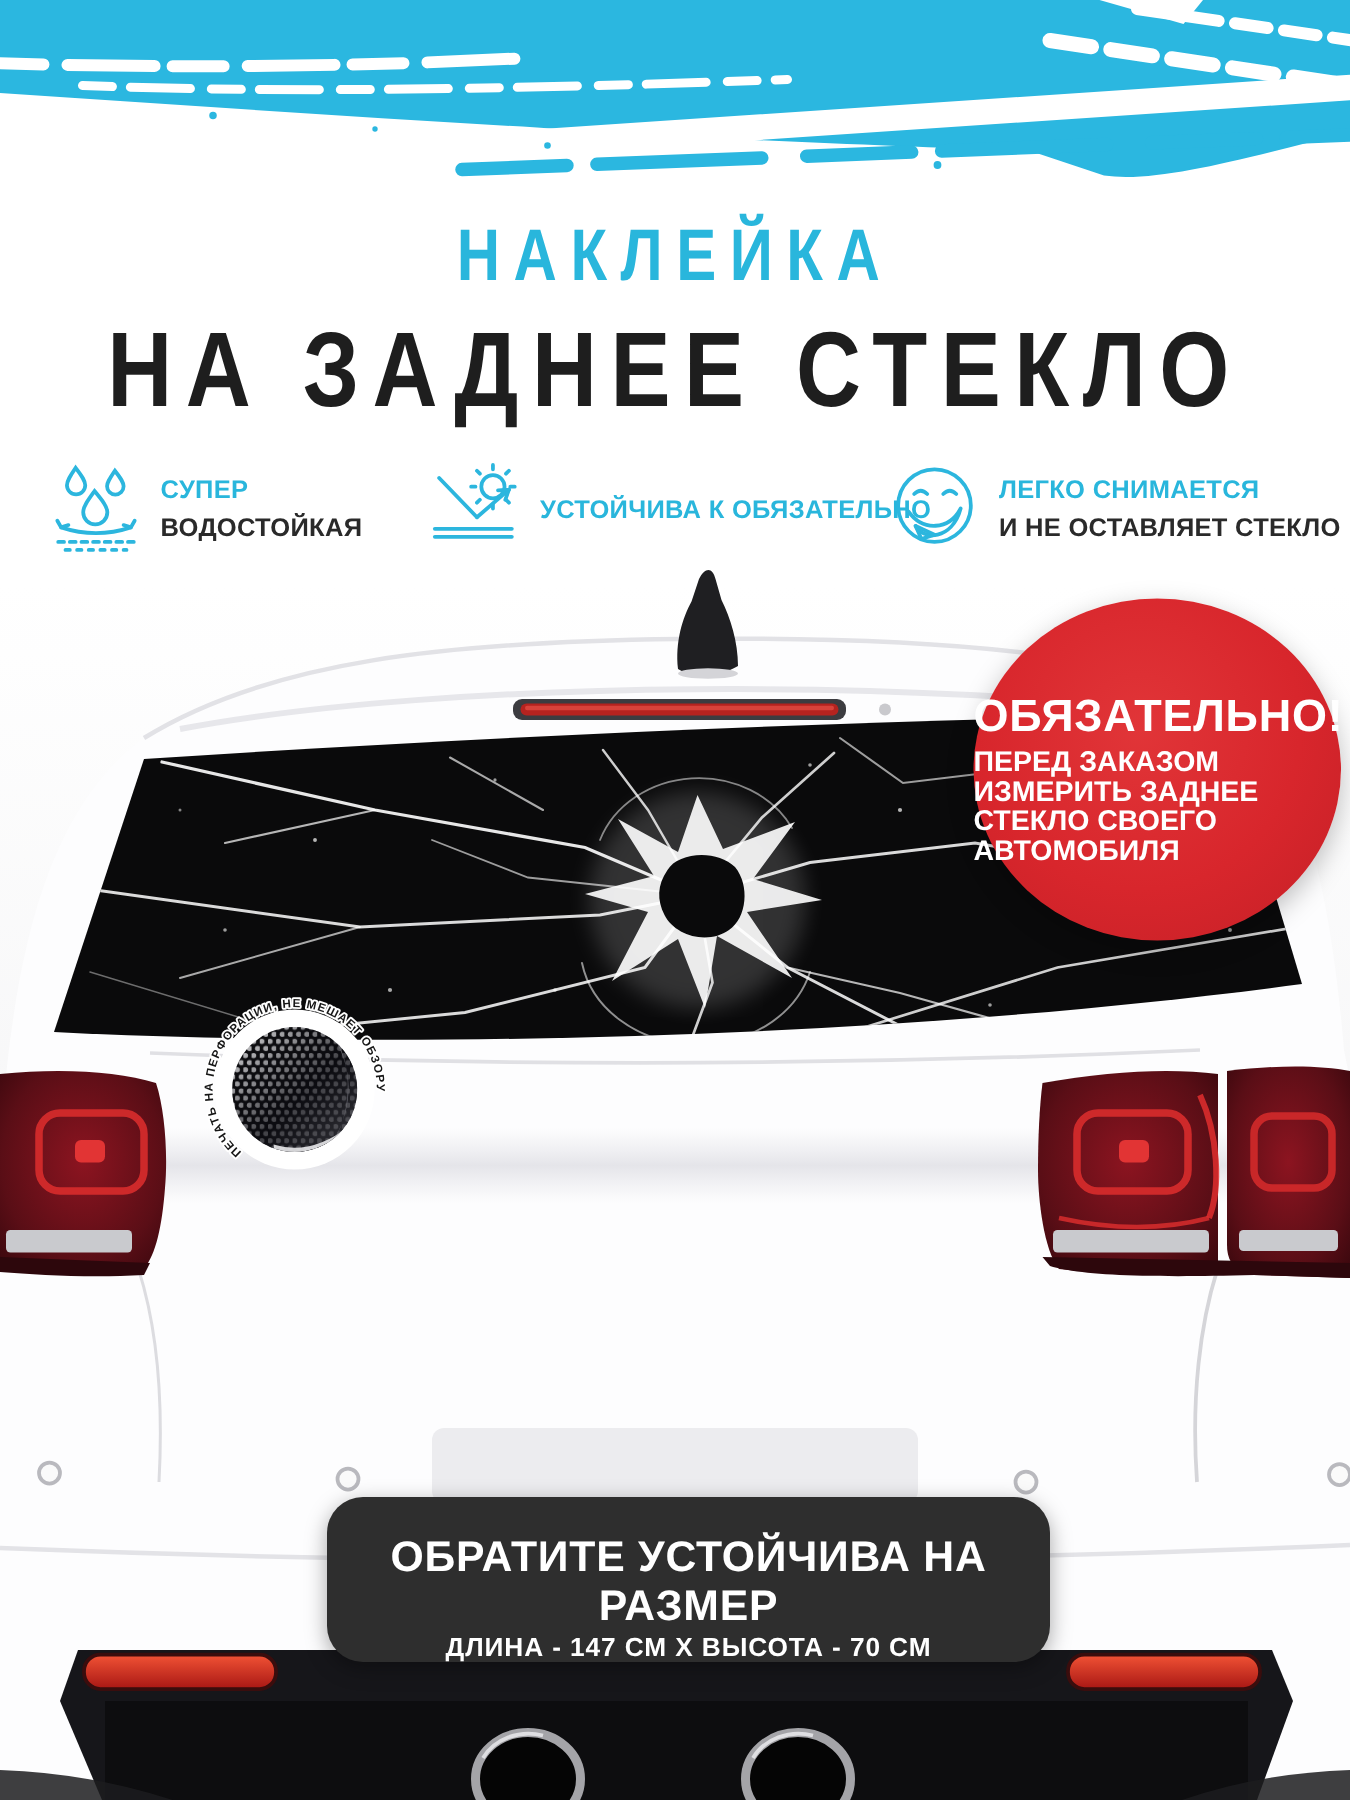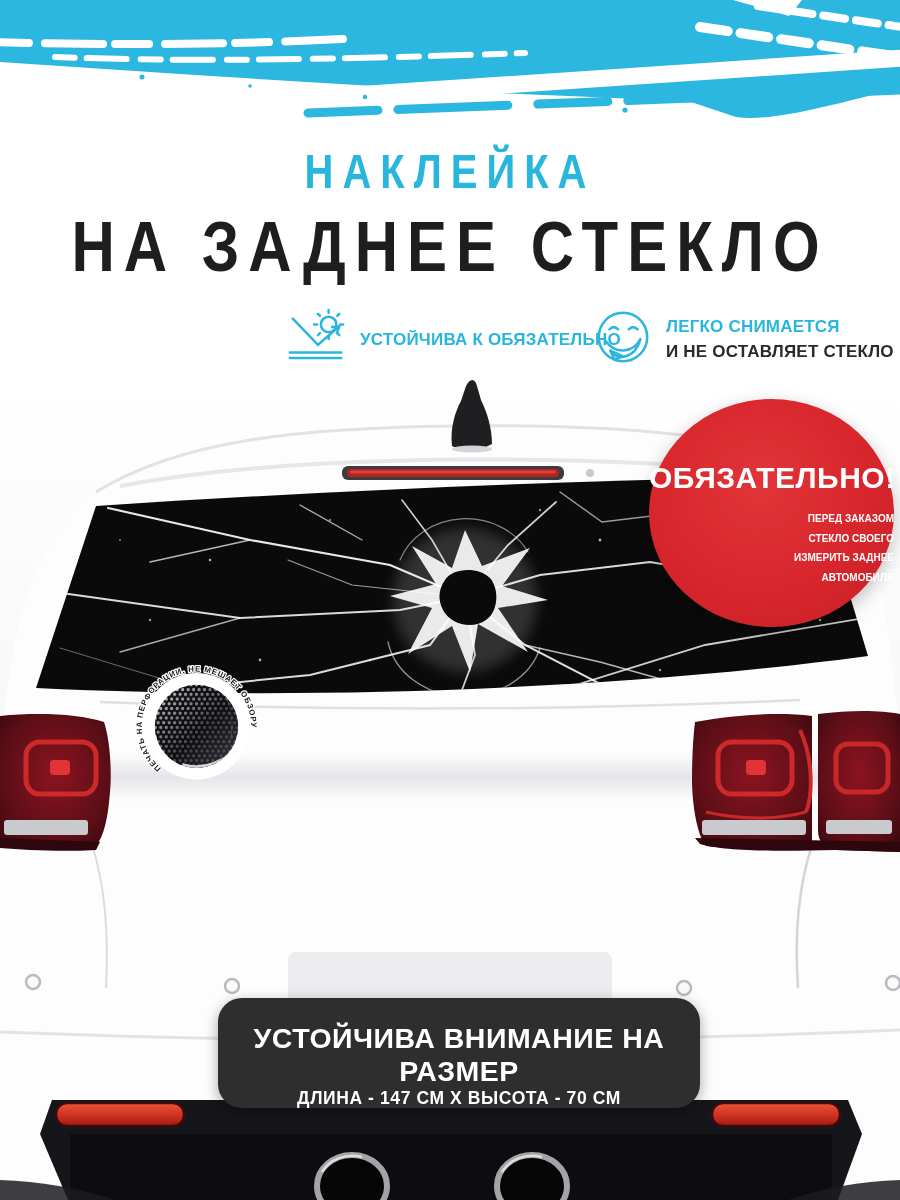--- a/index.html
+++ b/index.html
@@ -23,24 +23,24 @@
   .feature{top:300px;display:flex;align-items:center;gap:12px;height:78px;}
   .feature .txt{display:flex;flex-direction:column;justify-content:center;line-height:25px;
     font-size:17px;font-weight:800;letter-spacing:.2px;}
   .feature .l1{color:var(--accent);}
   .feature .l2{color:#2a2a2a;}
   .f-icon{width:62px;height:62px;flex:0 0 62px;}
   
   .badge{
     left:649px;top:399px;width:245px;height:228px;border-radius:50%;
     background:radial-gradient(circle at 45% 38%, #e13538 0%, var(--red) 55%, #c31f26 100%);
-    color:#fff;text-align:right;box-shadow:0 6px 18px rgba(0,0,0,.25);
+    color:#fff;text-align:left;box-shadow:0 6px 18px rgba(0,0,0,.25);
   }
   .badge .b-title{margin-top:62px;font-size:30px;font-weight:900;letter-spacing:.5px;}
-  .badge .b-lines{margin-top:14px;font-size:10px;font-weight:800;line-height:19.5px;}
+  .badge .b-lines{margin-top:4px;font-size:19px;font-weight:800;line-height:19.5px;}
   
   .note{
     left:218px;top:998px;width:482px;height:110px;border-radius:24px;
     background:var(--note-bg);color:#fff;text-align:center;
     box-shadow:0 4px 14px rgba(0,0,0,.35);
   }
   .note .n-title{margin-top:24px;font-size:28.5px;font-weight:900;letter-spacing:.5px;}
   .note .n-dims{font-size:17.5px;font-weight:800;letter-spacing:.6px;}
 </style>
 </head>
@@ -59,20 +59,35 @@
     <path d="M308,113 L902,90" stroke="#2bb7e0" stroke-width="9" fill="none" stroke-linecap="round" stroke-dasharray="70 20 110 30"></path>
     <circle cx="142" cy="77" r="2.5" fill="#2bb7e0"></circle>
     <circle cx="365" cy="97" r="2.2" fill="#2bb7e0"></circle>
     <circle cx="625" cy="110" r="2.6" fill="#2bb7e0"></circle>
     <circle cx="250" cy="86" r="1.8" fill="#2bb7e0"></circle>
   </svg>
 
   <div class="abs title1">НАКЛЕЙКА</div>
   <div class="abs title2">НА ЗАДНЕЕ СТЕКЛО</div>
 
+  <div class="abs feature" style="left:33px">
+    <svg class="f-icon" viewBox="-32 -32 64 64" fill="none" stroke="#2cb6de" stroke-width="2.6" stroke-linecap="round">
+      <path d="M-14,-28 c-4,6 -6,9 -6,12 a6.3,6.3 0 0 0 12.6,0 c0,-3 -2,-6 -6.6,-12 z"></path>
+      <path d="M13,-26 c-3.6,5.4 -5.4,8 -5.4,10.7 a5.7,5.7 0 0 0 11.4,0 c0,-2.7 -1.8,-5.3 -6,-10.7 z"></path>
+      <path d="M-1,-12 c-5,7 -7.8,10.8 -7.8,14.6 a8.3,8.3 0 0 0 16.6,0 c0,-3.8 -3,-7.6 -8.8,-14.6 z"></path>
+      <path d="M-24,13 Q0,21 24,13"></path>
+      <path d="M-24,13 l-2.6,-4.6 M-24,13 l5,-1.6 M24,13 l2.6,-4.6 M24,13 l-5,-1.6"></path>
+      <path d="M-26,23 H26" stroke-dasharray="4 4"></path>
+      <path d="M-21,28.5 H21" stroke-dasharray="3 5"></path>
+    </svg>
+    <div class="txt">
+      <span class="l1">СУПЕР</span>
+      <span class="l2">ВОДОСТОЙКАЯ</span>
+    </div>
+  </div>
 
   <div class="abs feature" style="left:286px">
     <svg class="f-icon" viewBox="-32 -32 64 64" fill="none" stroke="#2cb6de" stroke-width="2.6" stroke-linecap="round">
       <circle cx="12" cy="-15" r="8"></circle>
       <path d="M12,-27 v-3 M21,-24 l2,-2 M24,-15 h3 M21,-6 l2,2 M3,-24 l-2,-2 M0,-15 h-3 M3,-6 l-2,2 M12,-3 v3"></path>
       <path d="M-25,-21 L1,6"></path>
       <path d="M1,6 L23,-13"></path>
       <path d="M23,-13 l-7.5,0.5 M23,-13 l-2.5,7"></path>
       <path d="M-28,14 H25"></path>
       <path d="M-28,19.5 H25"></path>
@@ -272,24 +287,24 @@
     <path id="capPath" d="M95,970 A155,155 0 1 1 285,970" fill="none"></path>
     <text font-size="22" font-weight="800" letter-spacing="2.4" fill="#161616" style="paint-order:stroke;stroke:#ffffff;stroke-width:7px;stroke-linejoin:round">
       <textPath href="#capPath" startOffset="6">ПЕЧАТЬ НА ПЕРФОРАЦИИ, НЕ МЕШАЕТ ОБЗОРУ</textPath>
     </text>
   </svg>
 
   <div class="abs badge">
     <div class="b-title">ОБЯЗАТЕЛЬНО!</div>
     <div class="b-lines">
       <div>ПЕРЕД ЗАКАЗОМ</div>
+      <div>ИЗМЕРИТЬ ЗАДНЕЕ</div>
       <div>СТЕКЛО СВОЕГО</div>
-      <div>ИЗМЕРИТЬ ЗАДНЕЕ</div>
       <div>АВТОМОБИЛЯ</div>
     </div>
   </div>
 
   <div class="abs note">
-    <div class="n-title">УСТОЙЧИВА ВНИМАНИЕ НА РАЗМЕР</div>
+    <div class="n-title">ОБРАТИТЕ УСТОЙЧИВА НА РАЗМЕР</div>
     <div class="n-dims">ДЛИНА - 147 СМ X ВЫСОТА - 70 СМ</div>
   </div>
 
 </div>
 
 </body></html>

